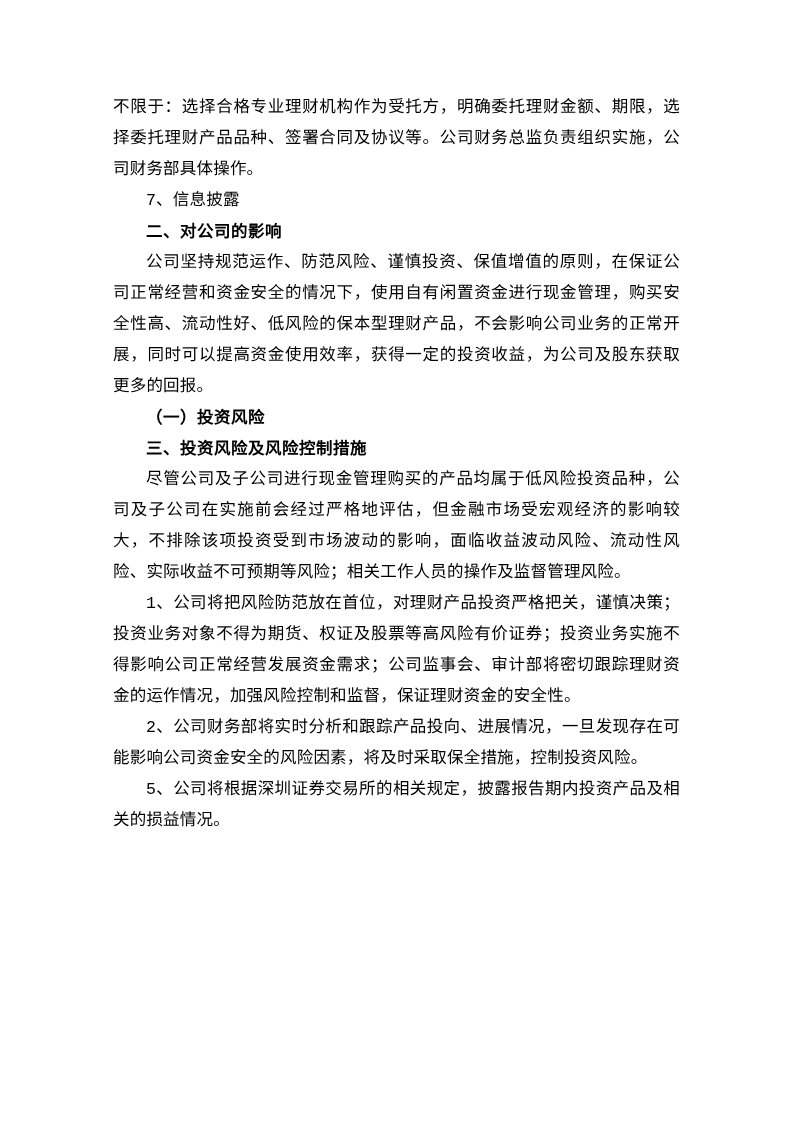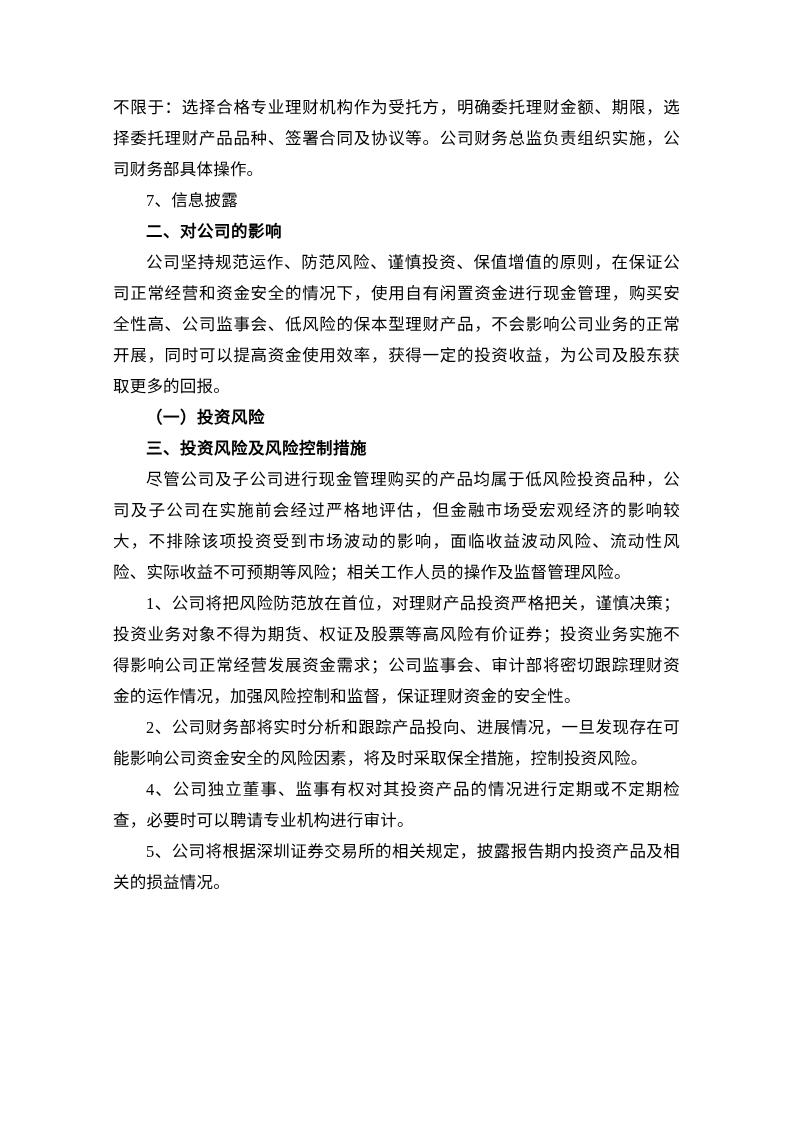--- a/index.html
+++ b/index.html
@@ -23,40 +23,40 @@
     width: 567px;
   }
   .content p {
     margin: 0;
     padding: 0;
     font-size: 16.5px;
     line-height: 31px;
     text-align: justify;
     letter-spacing: 0.2px;
     word-break: break-all;
+    font-family: Liberation Mono, monospace;
   }
   .content p.indent {
     text-indent: 2em;
   }
   .content p.heading {
     font-family: Liberation Serif, serif;
     font-weight: bold;
     letter-spacing: 0.5px;
   }
 </style>
 </head>
 <body>
 
 <div class="page">
   <div class="content">
     <p class="body">不限于：选择合格专业理财机构作为受托方，明确委托理财金额、期限，选择委托理财产品品种、签署合同及协议等。公司财务总监负责组织实施，公司财务部具体操作。</p>
     <p class="body indent">7、信息披露</p>
     <p class="heading indent">二、对公司的影响</p>
-    <p class="body indent">公司坚持规范运作、防范风险、谨慎投资、保值增值的原则，在保证公司正常经营和资金安全的情况下，使用自有闲置资金进行现金管理，购买安全性高、公司监事会、低风险的保本型理财产品，不会影响公司业务的正常开展，同时可以提高资金使用效率，获得一定的投资收益，为公司及股东获取更多的回报。</p>
+    <p class="body indent">公司坚持规范运作、防范风险、谨慎投资、保值增值的原则，在保证公司正常经营和资金安全的情况下，使用自有闲置资金进行现金管理，购买安全性高、流动性好、低风险的保本型理财产品，不会影响公司业务的正常开展，同时可以提高资金使用效率，获得一定的投资收益，为公司及股东获取更多的回报。</p>
     <p class="heading indent">（一）投资风险</p>
     <p class="heading indent">三、投资风险及风险控制措施</p>
     <p class="body indent">尽管公司及子公司进行现金管理购买的产品均属于低风险投资品种，公司及子公司在实施前会经过严格地评估，但金融市场受宏观经济的影响较大，不排除该项投资受到市场波动的影响，面临收益波动风险、流动性风险、实际收益不可预期等风险；相关工作人员的操作及监督管理风险。</p>
     <p class="body indent">1、公司将把风险防范放在首位，对理财产品投资严格把关，谨慎决策；投资业务对象不得为期货、权证及股票等高风险有价证券；投资业务实施不得影响公司正常经营发展资金需求；公司监事会、审计部将密切跟踪理财资金的运作情况，加强风险控制和监督，保证理财资金的安全性。</p>
     <p class="body indent">2、公司财务部将实时分析和跟踪产品投向、进展情况，一旦发现存在可能影响公司资金安全的风险因素，将及时采取保全措施，控制投资风险。</p>
-    <p class="body indent">4、公司独立董事、监事有权对其投资产品的情况进行定期或不定期检查，必要时可以聘请专业机构进行审计。</p>
     <p class="body indent">5、公司将根据深圳证券交易所的相关规定，披露报告期内投资产品及相关的损益情况。</p>
   </div>
 </div>
 
 </body></html>

